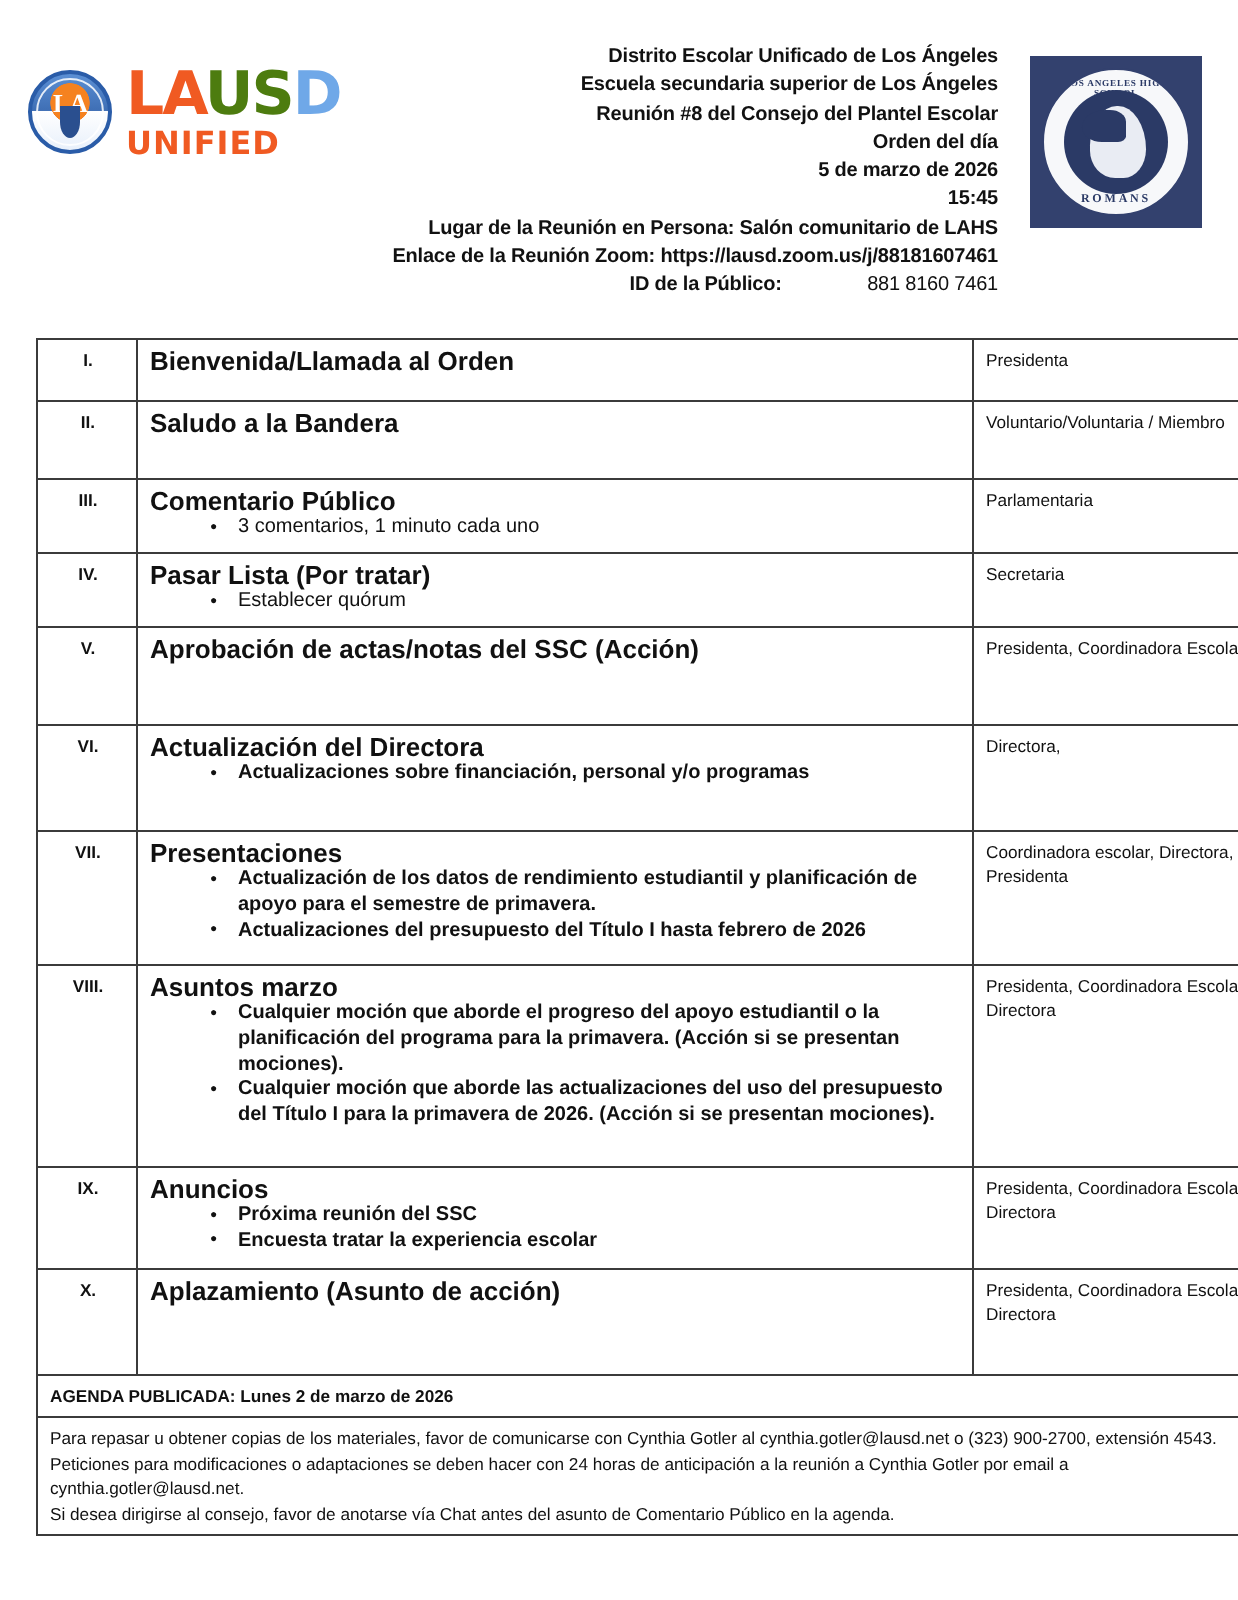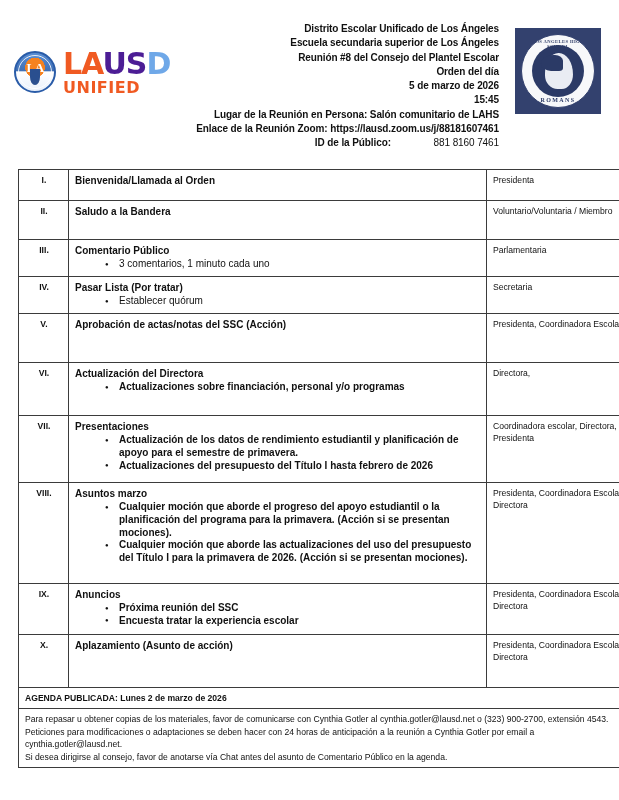--- a/index.html
+++ b/index.html
@@ -19,21 +19,21 @@
   
   .header {
     position: relative;
     height: 140px;
     padding-top: 22px;
     box-sizing: border-box;
   }
   .logo-lausd {
     position: absolute;
     left: 14px;
-    top: 46px;
+    top: 30px;
     width: 160px;
     height: 52px;
     display: flex;
     align-items: center;
   }
   .lausd-seal {
     width: 42px;
     height: 42px;
     border-radius: 50%;
     background:
@@ -85,21 +85,21 @@
     line-height: 1;
     position: relative;
   }
   .lausd-word .w1 {
     font-size: 30px;
     font-weight: bold;
     letter-spacing: -1px;
     font-family: "DejaVu Sans", sans-serif;
   }
   .lausd-word .w1 .o { color: #f05a22; }
-  .lausd-word .w1 .b { color: #4c1d95; }
+  .lausd-word .w1 .b { color: #4d7c0f; }
   .lausd-word .w1 .lb { color: #6fa8e8; }
   .lausd-word .w2 {
     font-size: 16px;
     font-weight: bold;
     color: #f05a22;
     letter-spacing: 0.5px;
     margin-top: 1px;
     font-family: "DejaVu Sans", sans-serif;
   }
 
@@ -206,21 +206,21 @@
   }
   td.col-role {
     width: 138px;
     font-weight: normal;
     font-size: 8.8px;
     line-height: 13.2px;
     padding-left: 7px;
   }
   .item-title {
     font-weight: bold;
-    font-size: 10px;
+    font-size: 13px;
     line-height: 13px;
   }
   ul.bullets {
     margin: 1px 0 0 0;
     padding-left: 30px;
     list-style: none;
   }
   ul.bullets li {
     position: relative;
     font-size: 10px;

